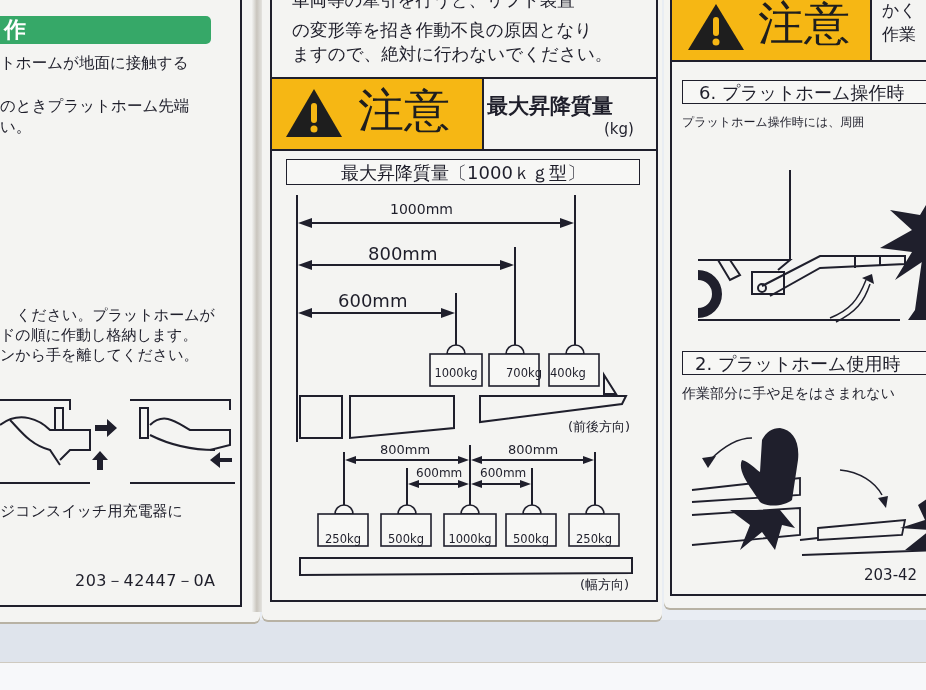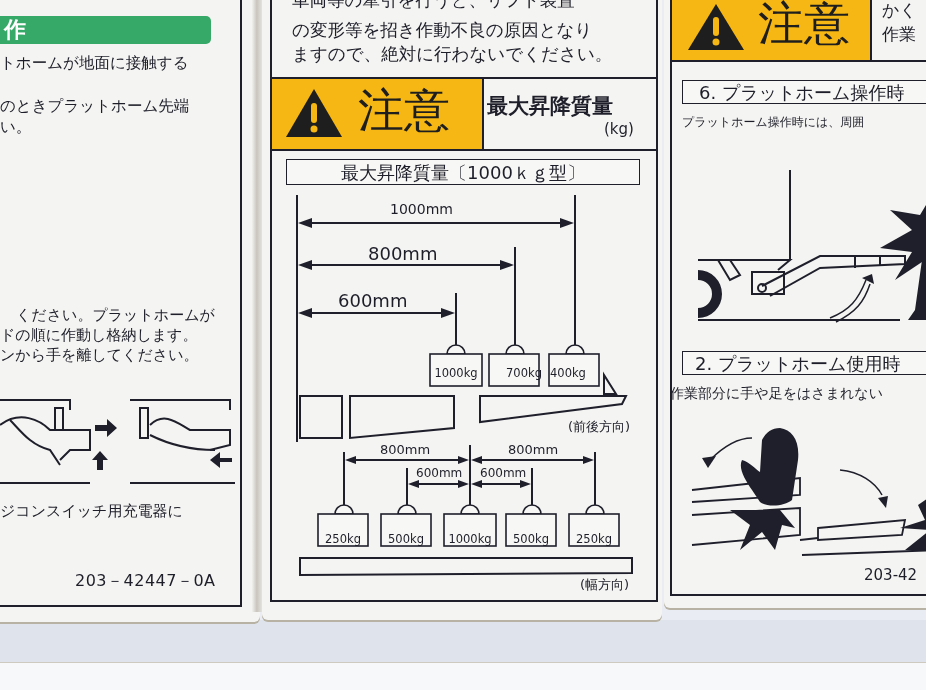--- a/index.html
+++ b/index.html
@@ -205,21 +205,21 @@
     <path d="M8 110 a22 22 0 0 1 0 48 v-10 a12 12 0 0 0 0 -28z" fill="#1f1f2c"></path>
     <circle cx="72" cy="128" r="4" fill="none" stroke="#1f1f2c" stroke-width="2"></circle>
     <path d="M172 118 l10 -4 l2 10z" fill="#1f1f2c"></path>
     <path d="M245 30 L230 55 L200 50 L222 70 L190 88 L222 92 L205 120 L235 100 L245 120 Z" fill="#1f1f2c"></path>
     <path d="M232 100 L225 150 L218 160 L250 160 L250 100Z" fill="#1f1f2c"></path>
   </svg>
 
   <div class="abs boxlabel txt" style="left:18px;top:361px;width:280px;height:24px;font-size:18px;line-height:24px;padding-left:12px;box-sizing:border-box;">
     <span>2. プラットホーム使用時</span>
   </div>
-  <div class="abs txt" style="left:6px;top:396px;font-size:14px;">作業部分に手や足をはさまれない</div>
+  <div class="abs txt" style="left:18px;top:396px;font-size:14px;">作業部分に手や足をはさまれない</div>
 
   <svg style="left:26px;top:420px;" width="250" height="150">
     <g stroke="#1f1f2c" stroke-width="1.8" fill="none">
       <path d="M2 80 L110 68 L110 85 L2 92"></path>
       <path d="M2 105 L110 98 L110 125 L2 135"></path>
       <path d="M128 118 L215 110 L212 125 L128 130 Z"></path>
       <path d="M110 130 L128 128 M112 145 L250 140"></path>
       <path d="M20 50 C35 35 50 28 62 28" stroke-width="1.5"></path>
       <path d="M150 60 C170 62 185 72 192 85" stroke-width="1.5"></path>
     </g>

